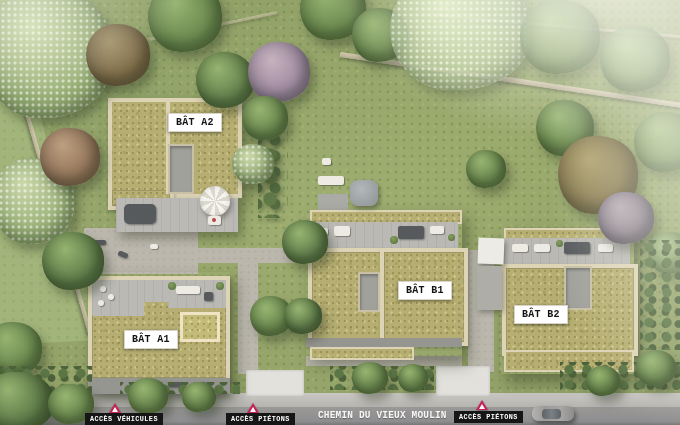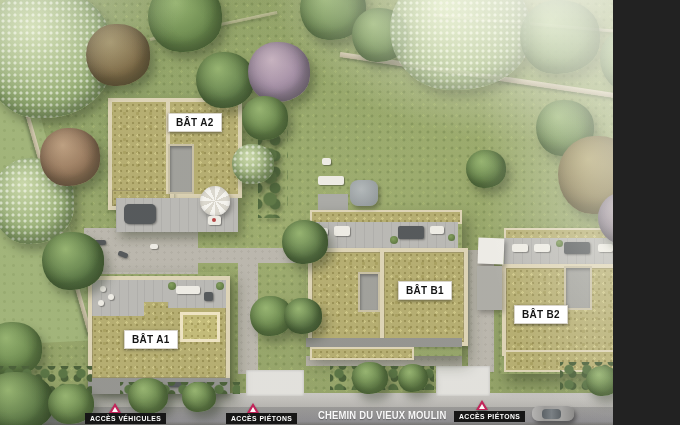--- a/index.html
+++ b/index.html
@@ -1,17 +1,17 @@
 <!DOCTYPE html>
 <html><head>
 <meta charset="utf-8">
 <style>
   html,body{margin:0;padding:0;background:#222;}
-  .stage{position:relative;width:613px;height:425px;overflow:hidden;
-    font-family:Liberation Sans, sans-serif;
+  .stage{position:relative;width:680px;height:425px;overflow:hidden;
+    font-family:Liberation Mono, monospace;
     background:
       radial-gradient(rgba(96,116,58,.38) 1.2px, rgba(0,0,0,0) 1.8px),
       radial-gradient(rgba(172,188,112,.38) 1px, rgba(0,0,0,0) 1.5px),
       radial-gradient(900px 520px at 45% 52%, rgba(196,206,134,.30), rgba(0,0,0,0) 70%),
       radial-gradient(520px 320px at 12% 22%, rgba(118,146,88,.40), rgba(0,0,0,0) 70%),
       radial-gradient(600px 300px at 80% 30%, rgba(150,170,100,.35), rgba(0,0,0,0) 70%),
       #85965b;
     background-size:8px 8px,11px 11px,auto,auto,auto,auto;}
   .abs{position:absolute;}
   

